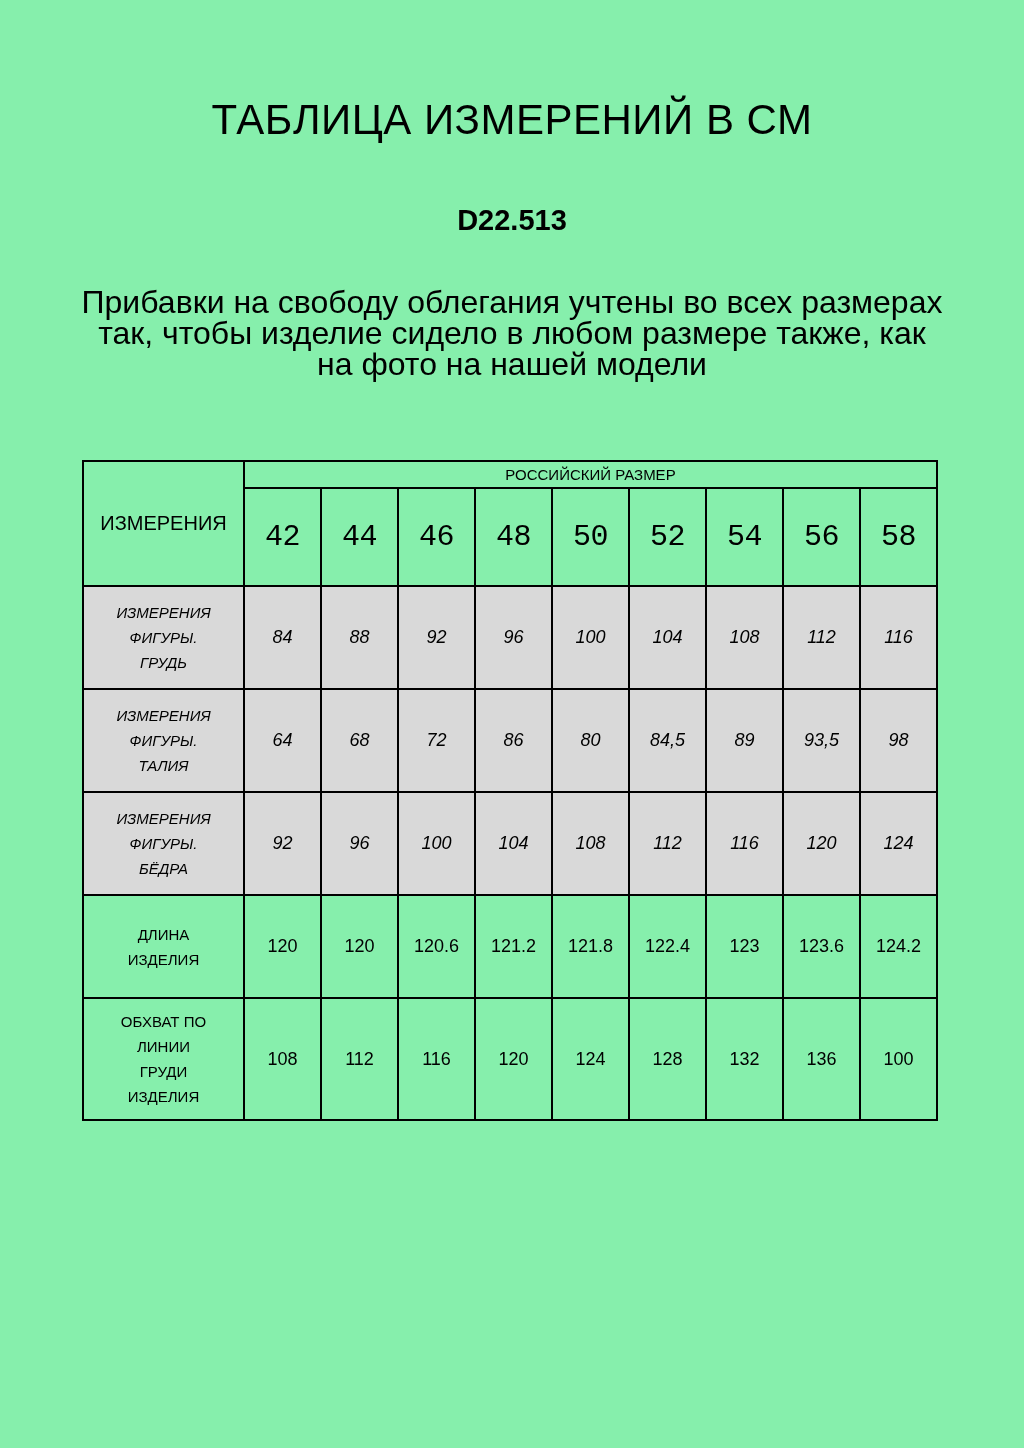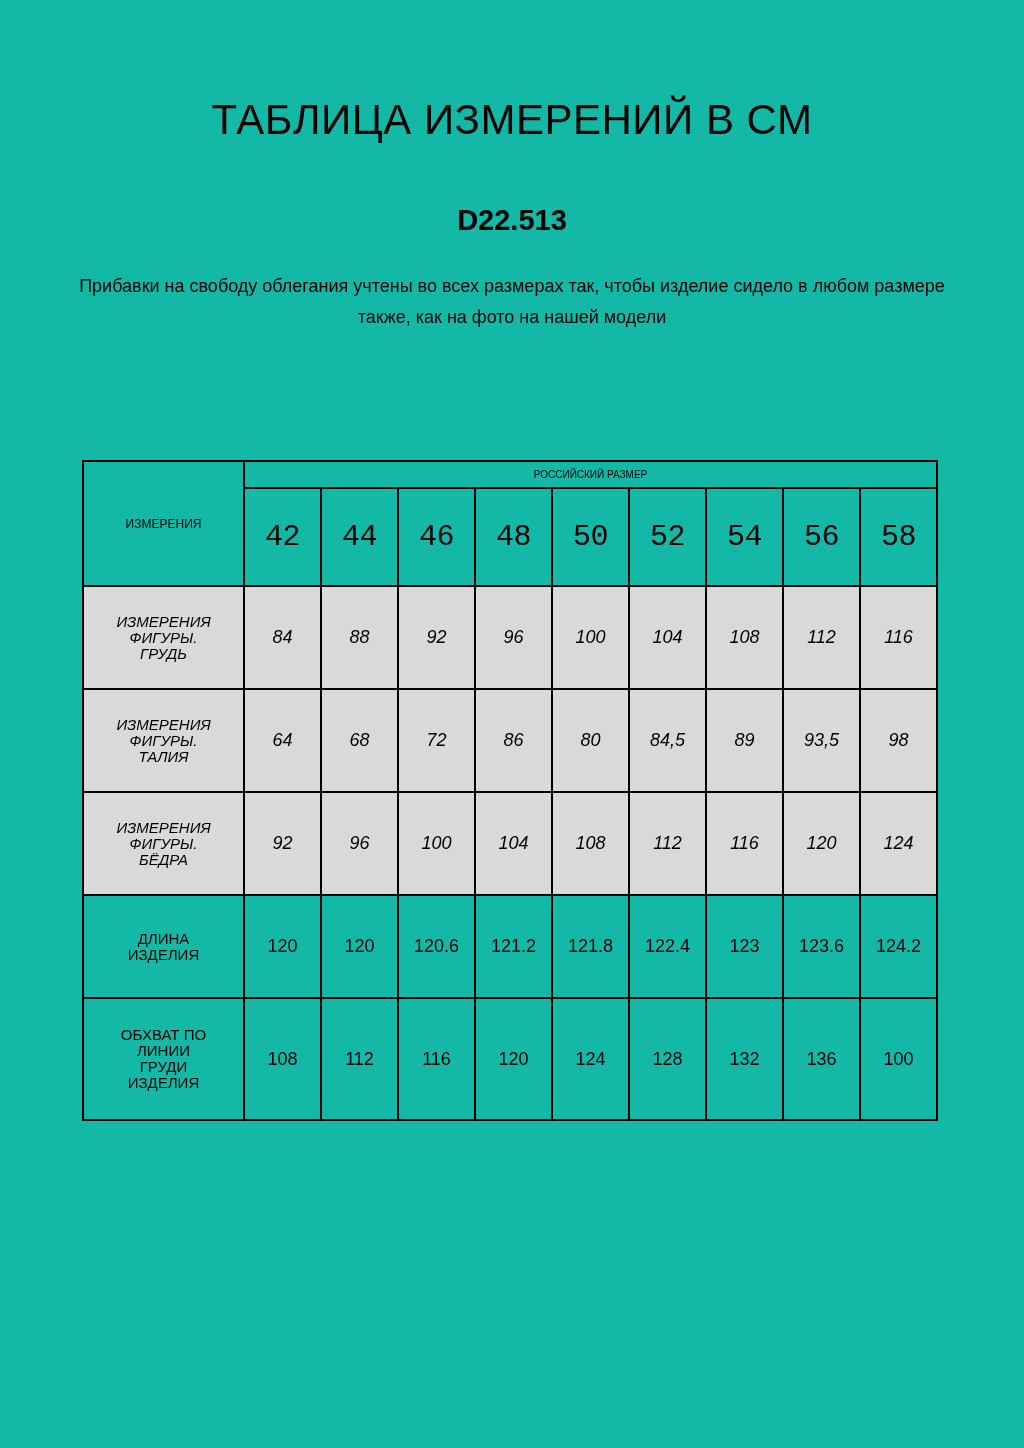--- a/index.html
+++ b/index.html
@@ -6,44 +6,44 @@
     margin: 0;
     padding: 0;
     background: #ffffff;
     font-family: "Liberation Sans", sans-serif;
     color: #000000;
   }
   .page {
     position: relative;
     width: 1024px;
     height: 1448px;
-    background: #14b8a6;
+    background: #86efac;
     overflow: hidden;
   }
   .doc-title {
     margin: 0;
     padding-top: 96px;
     text-align: center;
     font-size: 42px;
     font-weight: 400;
     line-height: 1.15;
     letter-spacing: 0.5px;
   }
   .product-code {
     margin: 0;
     padding-top: 60px;
     text-align: center;
     font-size: 29px;
     font-weight: 700;
   }
   .fit-note {
     width: 870px;
-    margin: 34px auto 0 auto;
-    text-align: center;
-    font-size: 18px;
+    margin: 50px auto 0 auto;
+    text-align: center;
+    font-size: 32px;
     line-height: 31px;
     font-weight: 400;
   }
   table.size-table {
     position: absolute;
     left: 82px;
     top: 460px;
     border-collapse: collapse;
     table-layout: fixed;
     width: 854px;
@@ -57,40 +57,40 @@
     font-weight: 400;
     overflow: hidden;
   }
   col.c-label { width: 161px; }
   col.c-size  { width: 77px;  }
   tr.r-group      { height: 27px;  }
   tr.r-sizes      { height: 98px;  }
   tr.r-data       { height: 103px; }
   tr.r-data-last  { height: 122px; }
   .group-header-cell {
-    font-size: 10px;
+    font-size: 15px;
   }
   .corner-cell {
-    font-size: 12px;
+    font-size: 20px;
     border-radius: 26px;
   }
   .size-cell {
     font-size: 30px;
     font-weight: 700;
     letter-spacing: -0.5px;
     font-family: Liberation Mono, monospace;
   }
   tr.row-figure th,
   tr.row-figure td {
     background: #d9d9d9;
     font-style: italic;
   }
   .row-label {
     font-size: 15px;
-    line-height: 16px;
+    line-height: 25px;
     padding: 0 31px !important;
   }
   .value-cell {
     font-size: 18px;
     margin-left: 24px;
   }
 </style>
 </head>
 <body>
 

